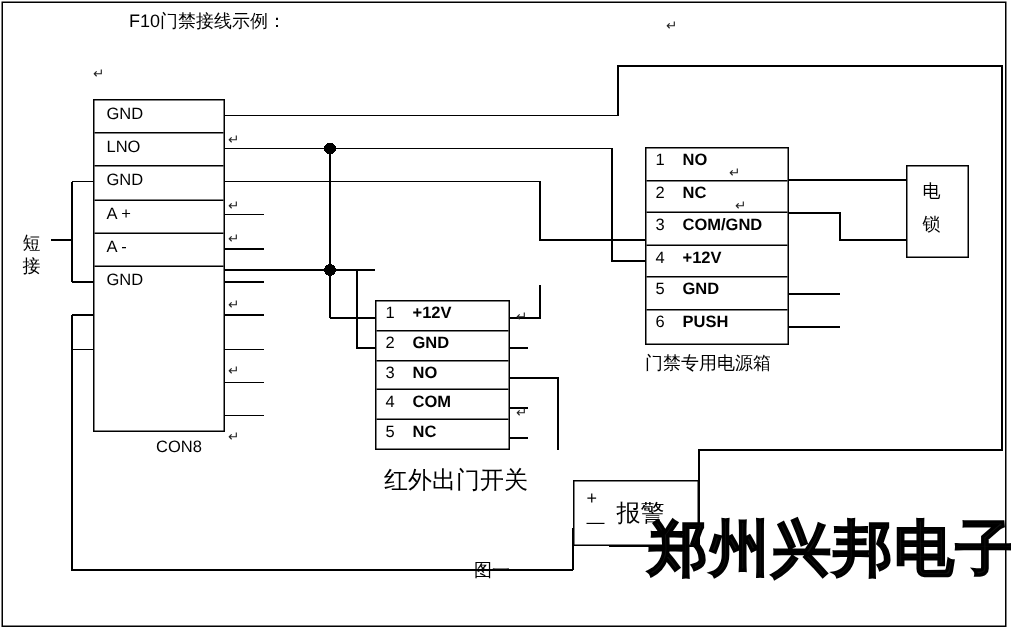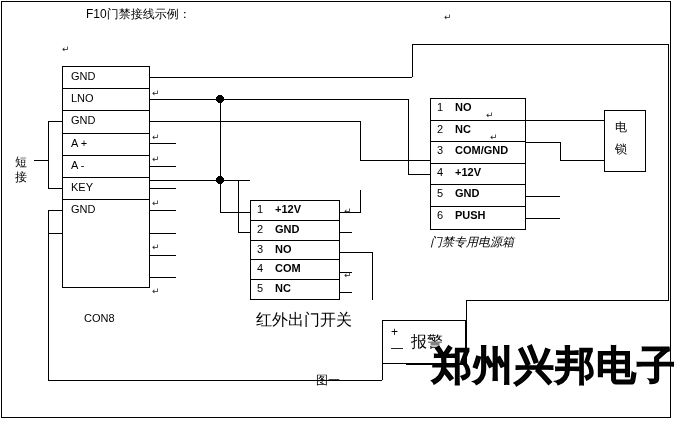--- a/index.html
+++ b/index.html
@@ -136,27 +136,24 @@
     <div class="row">
         <span>GND</span>
       </div>
     <div class="row">
         <span>A +</span>
       </div>
     <div class="row">
         <span>A -</span>
       </div>
     <div class="row">
-        <span>KEY</span>
-      </div>
-    <div class="row">
         <span>GND</span>
       </div>
   </div>
-  <div class="lbl" style="left:84px;top:292px;margin-top:20px;">CON8</div>
+  <div class="lbl" style="left:104px;top:292px;">CON8</div>
 
   <div class="vert">短接</div>
 
   <div class="blk" id="power-box">
     <div class="row">
       <span class="num">1</span>
       <span class="nm">NO</span>
     </div>
     <div class="row">
       <span class="num">2</span>
@@ -172,21 +169,21 @@
     </div>
     <div class="row">
       <span class="num">5</span>
       <span class="nm">GND</span>
     </div>
     <div class="row">
       <span class="num">6</span>
       <span class="nm">PUSH</span>
     </div>
   </div>
-  <div class="lbl" style="left:430px;top:234px;font-size:12px;font-style:italic;">门禁专用电源箱</div>
+  <div class="lbl" style="left:430px;top:234px;font-size:12px;">门禁专用电源箱</div>
 
   <div class="blk" id="ir-box">
     <div class="row">
       <span class="num">1</span>
       <span class="nm">+12V</span>
     </div>
     <div class="row">
       <span class="num">2</span>
       <span class="nm">GND</span>
     </div>

